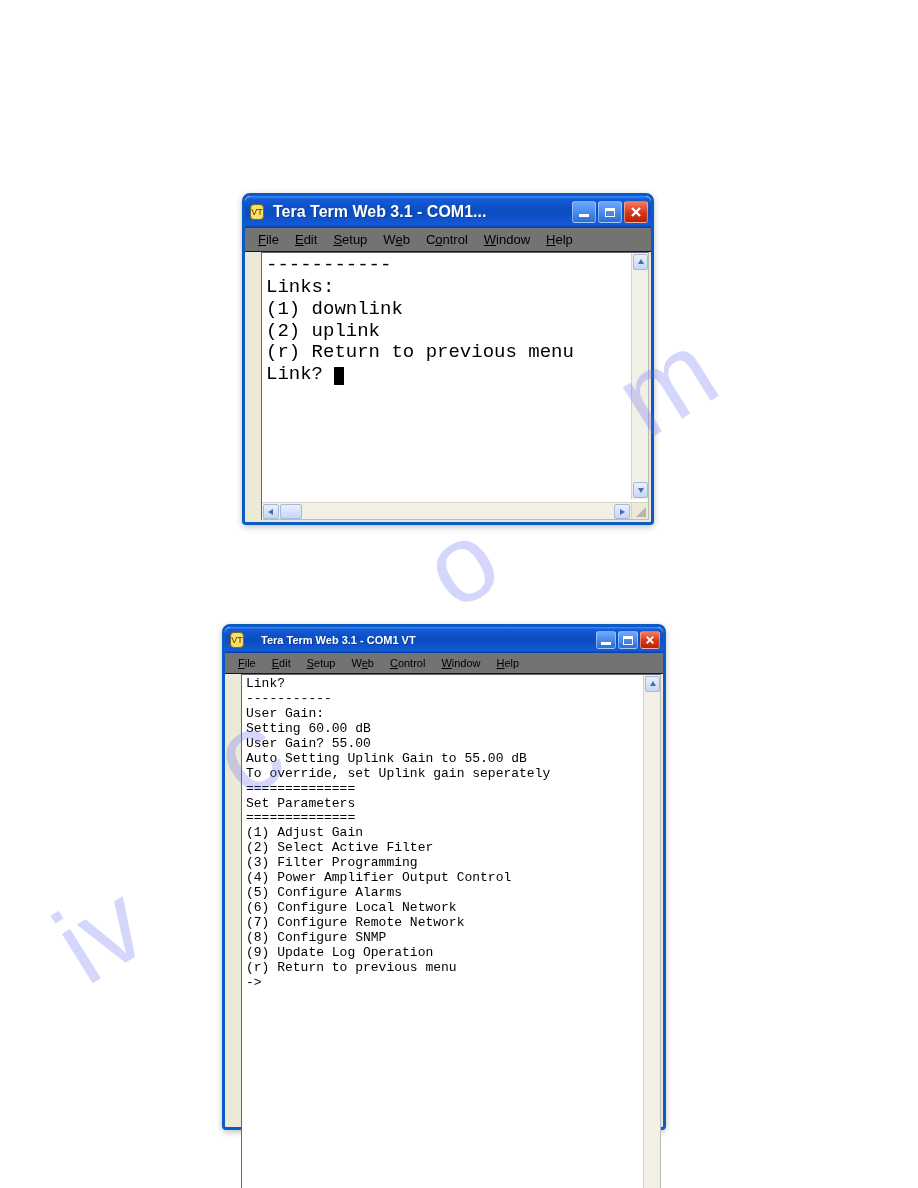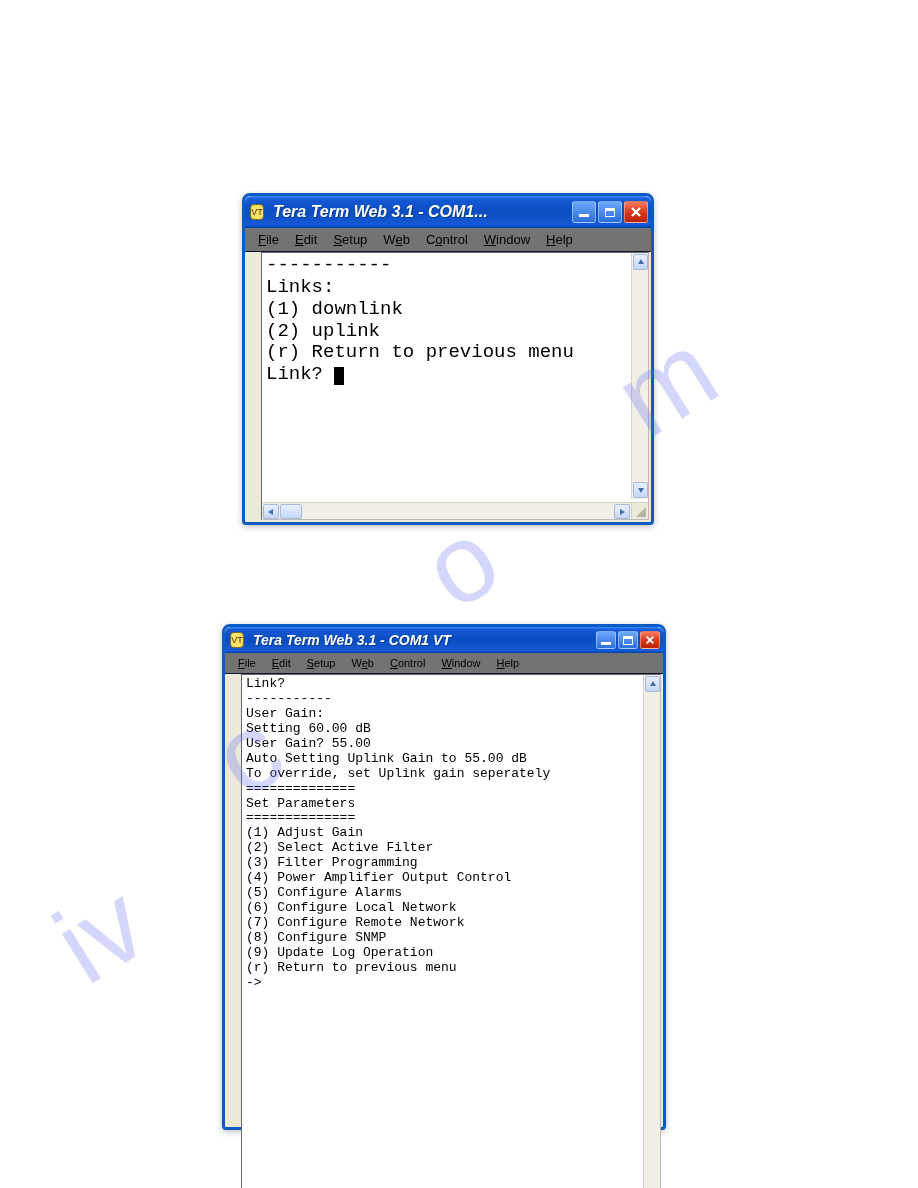--- a/index.html
+++ b/index.html
@@ -65,23 +65,22 @@
   margin-right: 4px;
 }
 .title-text {
   flex: 1;
   color: #fff;
   font-weight: bold;
   font-size: 16px;
   white-space: nowrap;
   overflow: hidden;
   text-shadow: 1px 1px 0 rgba(0,0,0,0.25);
-  font-style: italic;
-}
-.win-b .title-text { font-size: 14px; }
+}
+.win-b .title-text { font-size: 11px; margin-left: 8px; }
 .winbtns { display: flex; gap: 2px; }
 .winbtn {
   width: 24px; height: 22px;
   border-radius: 3px;
   border: 1px solid #ffffff66;
   display: flex;
   align-items: center;
   justify-content: center;
   cursor: pointer;
 }

